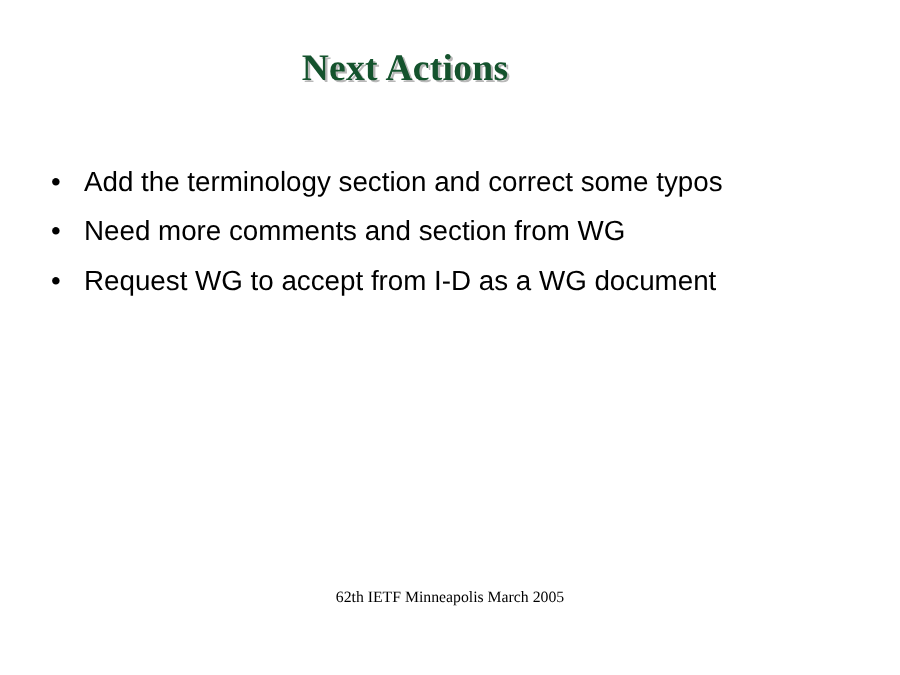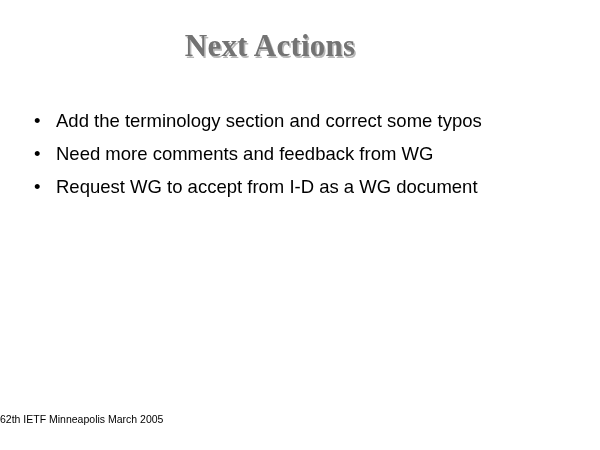--- a/index.html
+++ b/index.html
@@ -17,23 +17,23 @@
   }
 
   .slide-title {
     position: absolute;
     top: 31px;
     left: 0;
     width: 540px;
     text-align: center;
     font-family: "Liberation Serif", "DejaVu Serif", serif;
     font-weight: bold;
-    font-size: 31px;
+    font-size: 25px;
     line-height: 30px;
-    color: #737373;
+    color: #14532d;
     letter-spacing: 0.2px;
     text-shadow: 1.5px 1.5px 0 #b8b8b8;
   }
 
   .bullet-list {
     position: absolute;
     top: 107px;
     left: 28px;
     width: 544px;
     margin: 0;
@@ -61,24 +61,25 @@
     line-height: 28px;
     color: #000000;
   }
 
   .bullet-text {
     display: inline;
   }
 
   .slide-footer {
     position: absolute;
-    top: 412px;
+    top: 392px;
     left: 0;
     width: 600px;
-    font-family: Liberation Sans, sans-serif;
+    text-align: center;
+    font-family: Liberation Serif, serif;
     font-size: 10.5px;
     line-height: 14px;
     color: #000000;
   }
 </style>
 </head>
 <body>
 
 <div class="slide">
 
@@ -86,21 +87,21 @@
 
   <ul class="bullet-list">
 
     <li class="bullet-item">
       <span class="bullet-marker">•</span>
       <span class="bullet-text">Add the terminology section and correct some typos</span>
     </li>
 
     <li class="bullet-item">
       <span class="bullet-marker">•</span>
-      <span class="bullet-text">Need more comments and feedback from WG</span>
+      <span class="bullet-text">Need more comments and section from WG</span>
     </li>
 
     <li class="bullet-item">
       <span class="bullet-marker">•</span>
       <span class="bullet-text">Request WG to accept from I-D as a WG document</span>
     </li>
 
   </ul>
 
   <div class="slide-footer">62th IETF Minneapolis March 2005</div>

